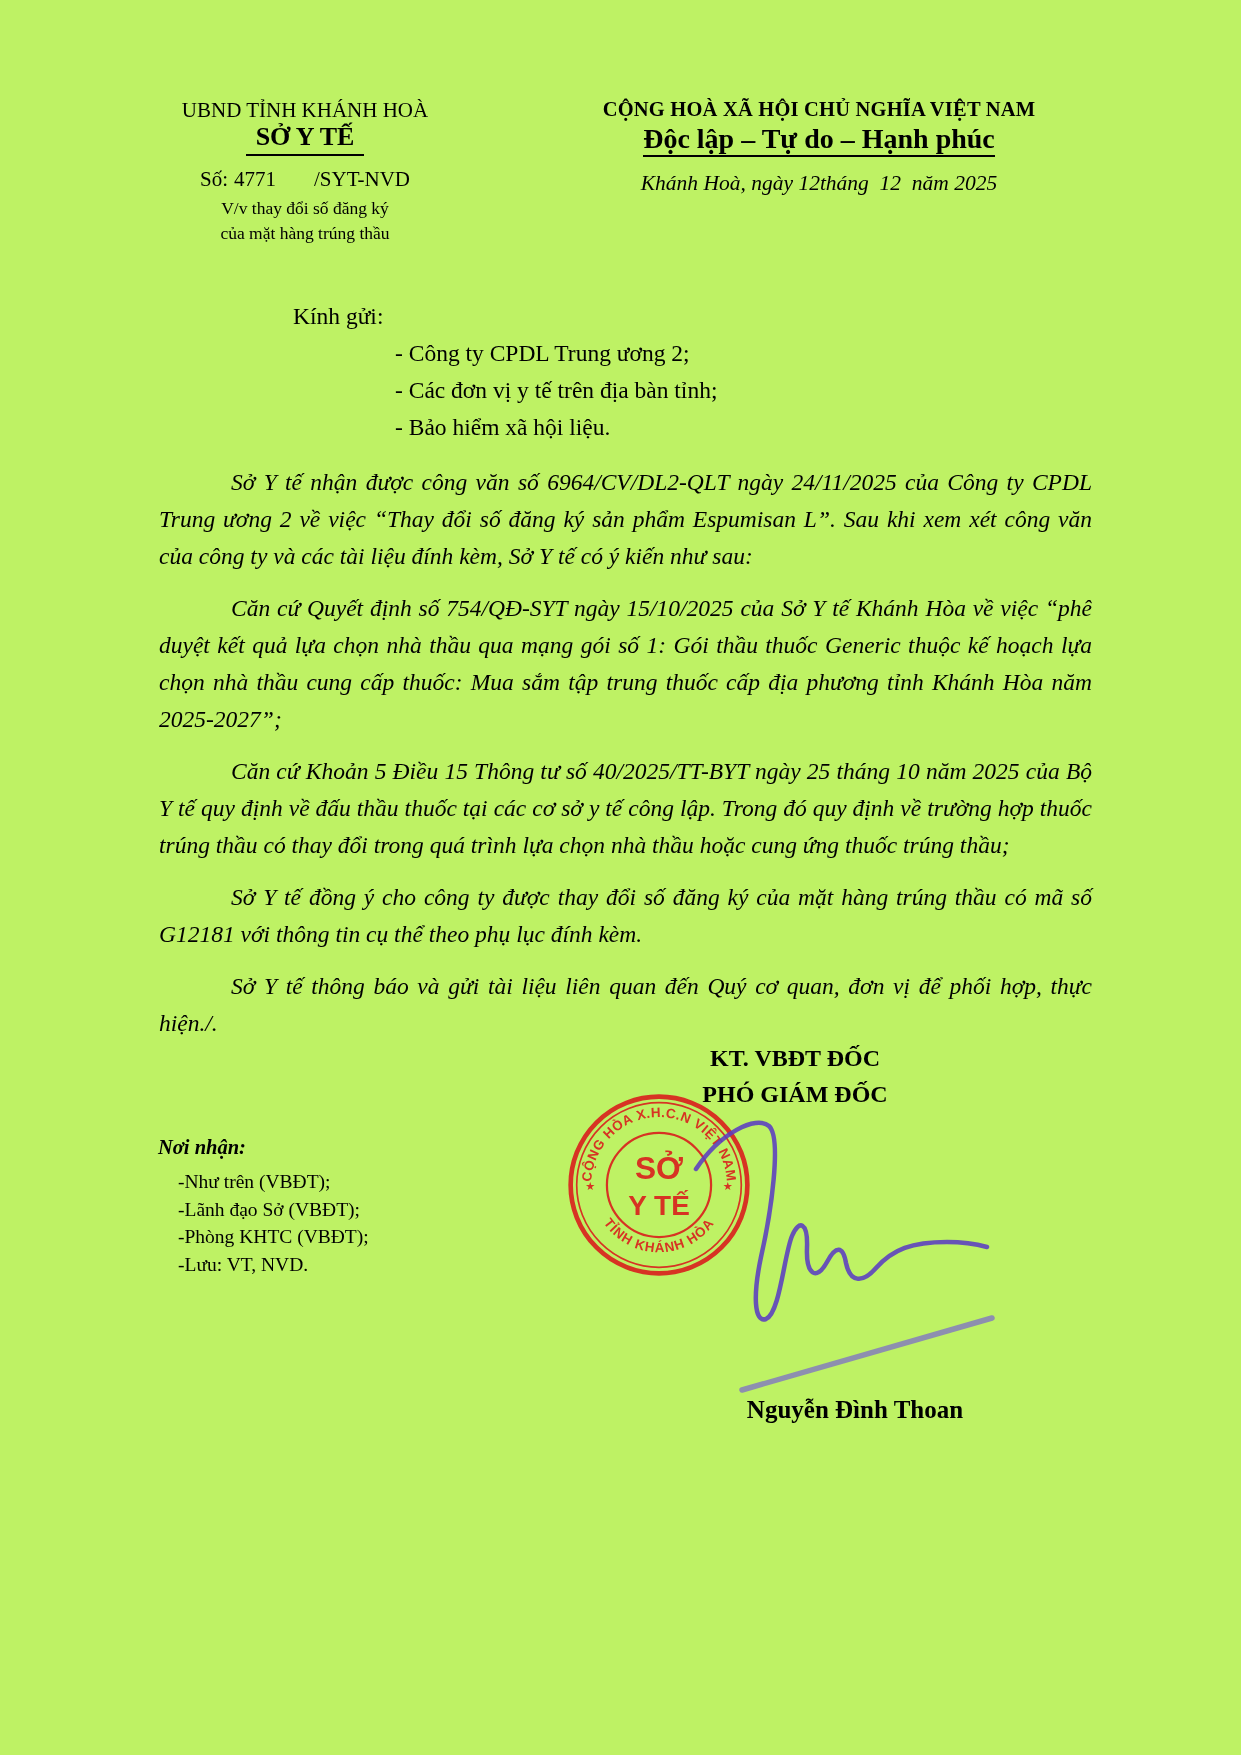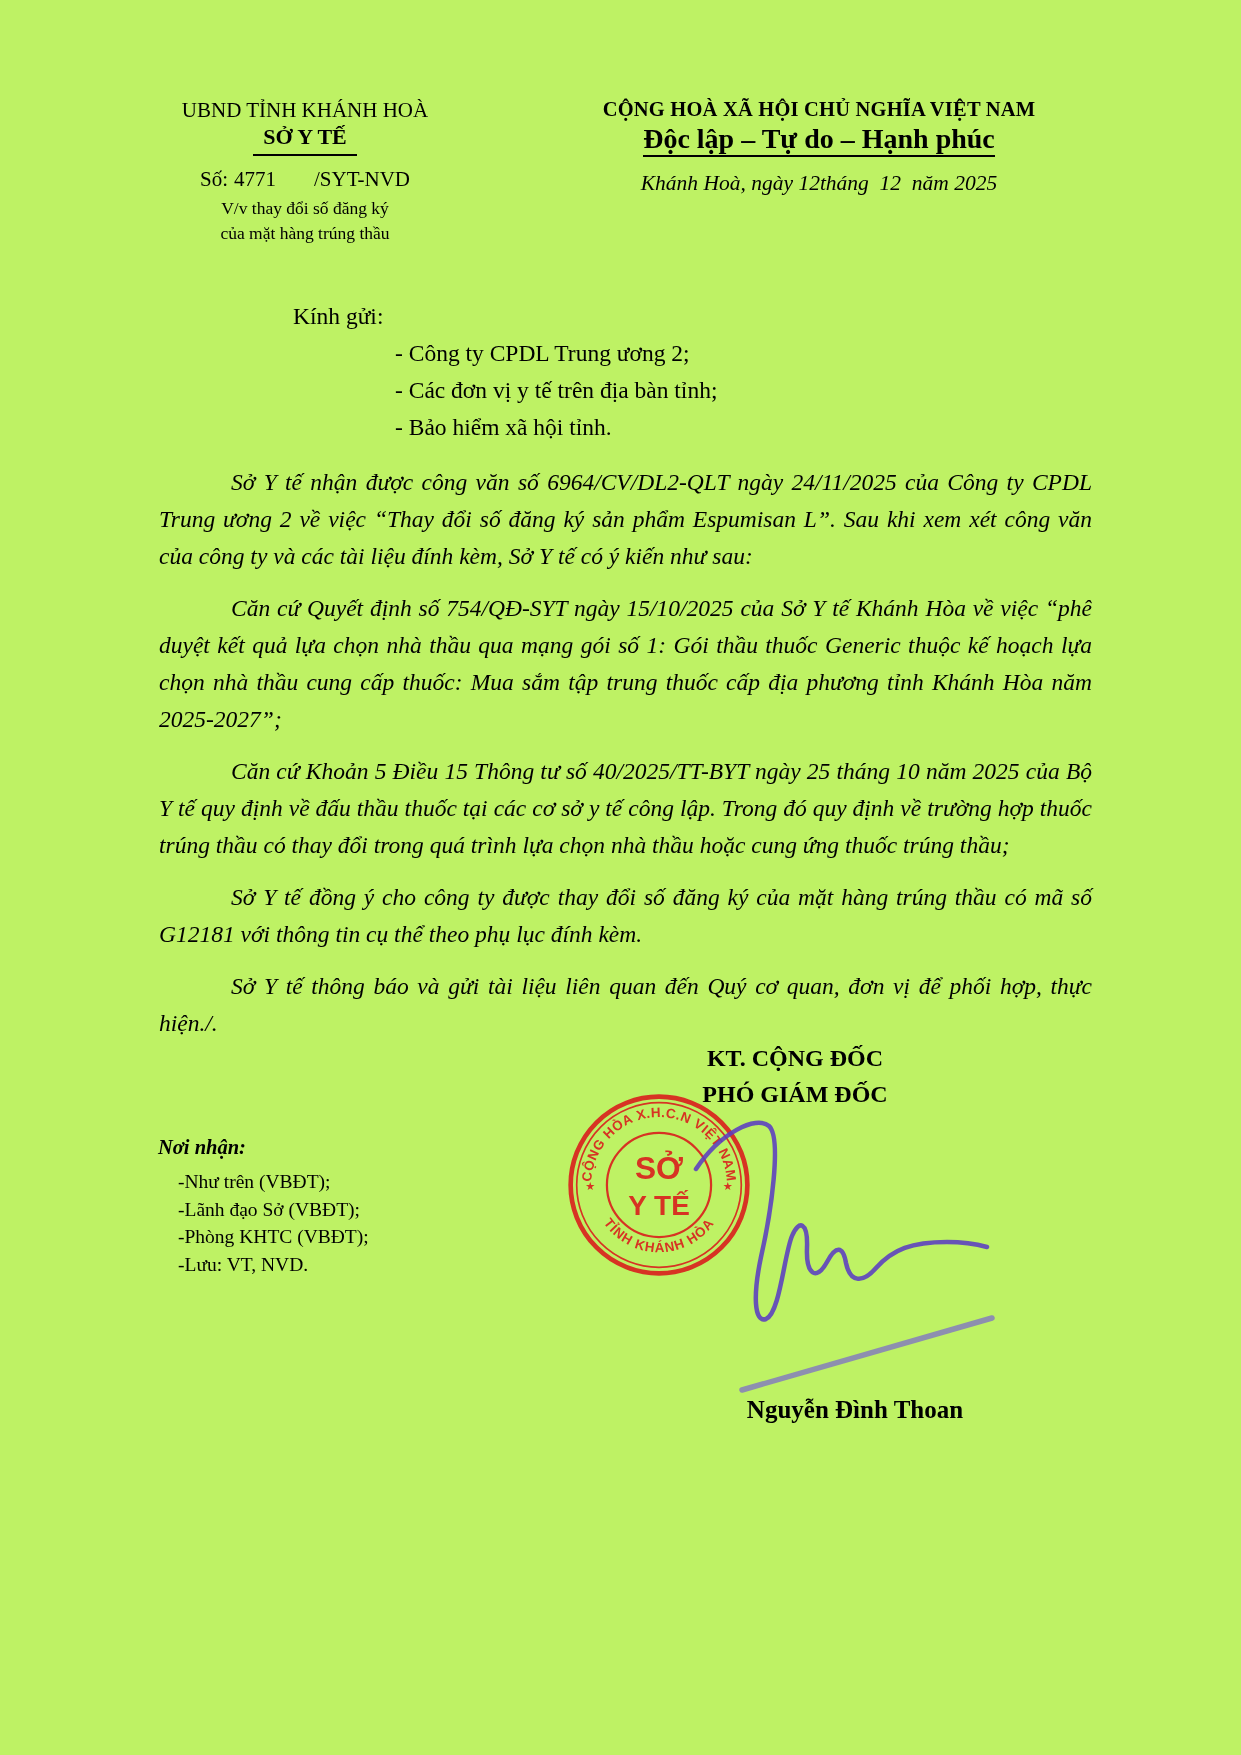--- a/index.html
+++ b/index.html
@@ -8,21 +8,21 @@
     width:1241px;height:1755px;
     background:#bef264;
     margin:0 auto;
     font-family:"Liberation Serif","DejaVu Serif",serif;
     color:#000;
     overflow:hidden;
   }
   
   .hdr-left{position:absolute;left:130px;top:96px;width:350px;text-align:center;}
   .hdr-left .org-parent{font-size:21px;line-height:28px;}
-  .hdr-left .org-name{display:inline-block;font-size:22px;font-weight:bold;line-height:26px;border-bottom:2px solid #000;padding:0 10px 4px 10px;}
+  .hdr-left .org-name{display:inline-block;font-size:26px;font-weight:bold;line-height:26px;border-bottom:2px solid #000;padding:0 10px 4px 10px;}
   .hdr-left .doc-no{font-size:21px;margin-top:9px;line-height:28px;}
   .hdr-left .doc-no .num{margin:0 4px 0 6px;}
   .hdr-left .doc-no .suffix{margin-left:34px;}
   .hdr-left .subject{font-size:17.5px;line-height:25px;margin-top:3px;}
   .hdr-right{position:absolute;left:536px;top:96px;width:566px;text-align:center;}
   .hdr-right .motto1{font-size:20.5px;font-weight:bold;line-height:27px;letter-spacing:.2px;}
   .hdr-right .motto2{display:inline-block;font-size:28px;font-weight:bold;line-height:27px;border-bottom:2px solid #000;padding-bottom:3px;margin-top:2px;}
   .hdr-right .dateline{font-size:21.5px;font-style:italic;margin-top:14px;white-space:pre;}
   
   .recipients{position:absolute;left:293px;top:298px;font-size:23.5px;line-height:37px;}
@@ -61,42 +61,42 @@
     <div class="motto1">CỘNG HOÀ XÃ HỘI CHỦ NGHĨA VIỆT NAM</div>
     <div><span class="motto2">Độc lập – Tự do – Hạnh phúc</span></div>
     <div class="dateline">Khánh Hoà, ngày 12tháng  12  năm 2025</div>
   </div>
 
   <div class="recipients">
     <div>Kính gửi:</div>
     <div class="items">
       <div class="item">- Công ty CPDL Trung ương 2;</div>
       <div class="item">- Các đơn vị y tế trên địa bàn tỉnh;</div>
-      <div class="item">- Bảo hiểm xã hội tỉnh.</div>
+      <div class="item">- Bảo hiểm xã hội liệu.</div>
     </div>
   </div>
 
   <div class="body-text">
     <p>Sở Y tế nhận được công văn số 6964/CV/DL2-QLT ngày 24/11/2025 của Công ty CPDL Trung ương 2 về việc “Thay đổi số đăng ký sản phẩm Espumisan L”. Sau khi xem xét công văn của công ty và các tài liệu đính kèm, Sở Y tế có ý kiến như sau:</p>
     <p>Căn cứ Quyết định số 754/QĐ-SYT ngày 15/10/2025 của Sở Y tế Khánh Hòa về việc “phê duyệt kết quả lựa chọn nhà thầu qua mạng gói số 1: Gói thầu thuốc Generic thuộc kế hoạch lựa chọn nhà thầu cung cấp thuốc: Mua sắm tập trung thuốc cấp địa phương tỉnh Khánh Hòa năm 2025-2027”;</p>
     <p>Căn cứ Khoản 5 Điều 15 Thông tư số 40/2025/TT-BYT ngày 25 tháng 10 năm 2025 của Bộ Y tế quy định về đấu thầu thuốc tại các cơ sở y tế công lập. Trong đó quy định về trường hợp thuốc trúng thầu có thay đổi trong quá trình lựa chọn nhà thầu hoặc cung ứng thuốc trúng thầu;</p>
     <p>Sở Y tế đồng ý cho công ty được thay đổi số đăng ký của mặt hàng trúng thầu có mã số G12181 với thông tin cụ thể theo phụ lục đính kèm.</p>
     <p>Sở Y tế thông báo và gửi tài liệu liên quan đến Quý cơ quan, đơn vị để phối hợp, thực hiện./.</p>
   </div>
 
   <div class="noi-nhan">
     <div class="label">Nơi nhận:</div>
     <div class="item">-Như trên (VBĐT);</div>
     <div class="item">-Lãnh đạo Sở (VBĐT);</div>
     <div class="item">-Phòng KHTC (VBĐT);</div>
     <div class="item">-Lưu: VT, NVD.</div>
   </div>
 
   <div class="sign-titles">
-    <div>KT. CỘNG ĐỐC</div>
+    <div>KT. VBĐT ĐỐC</div>
     <div>PHÓ GIÁM ĐỐC</div>
   </div>
 
   <svg class="seal" viewBox="0 0 200 200">
     <g stroke="#d9251f" fill="none">
       <circle cx="100" cy="100" r="95" stroke-width="5"></circle>
       <circle cx="100" cy="100" r="88.5" stroke-width="1.8"></circle>
       <circle cx="100" cy="100" r="56" stroke-width="2.4"></circle>
     </g>
     <defs>

